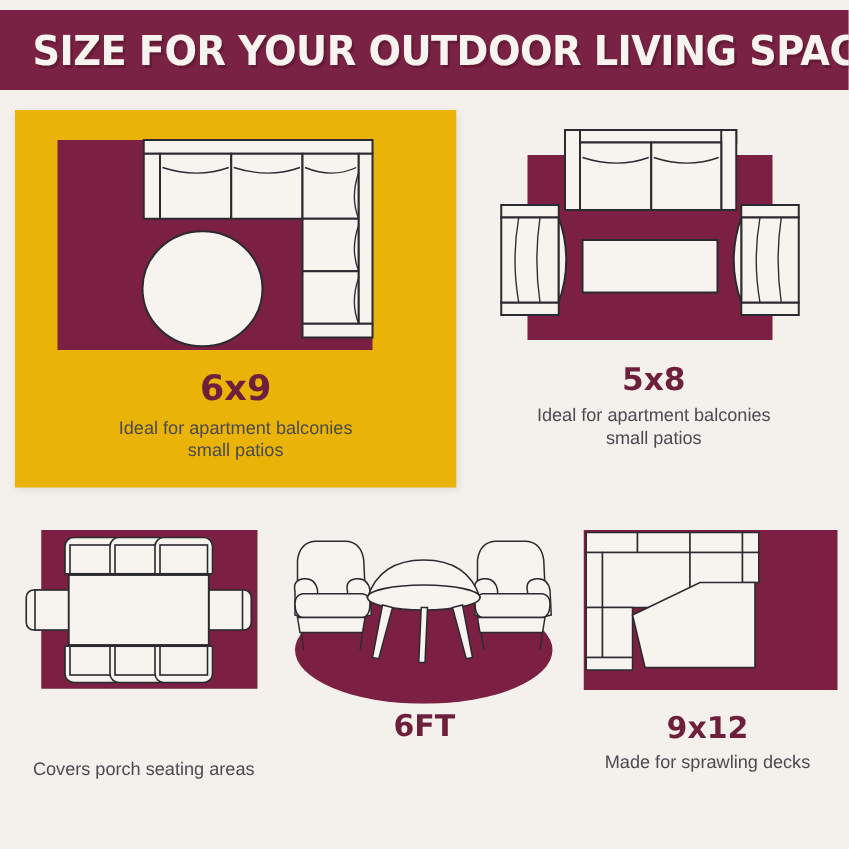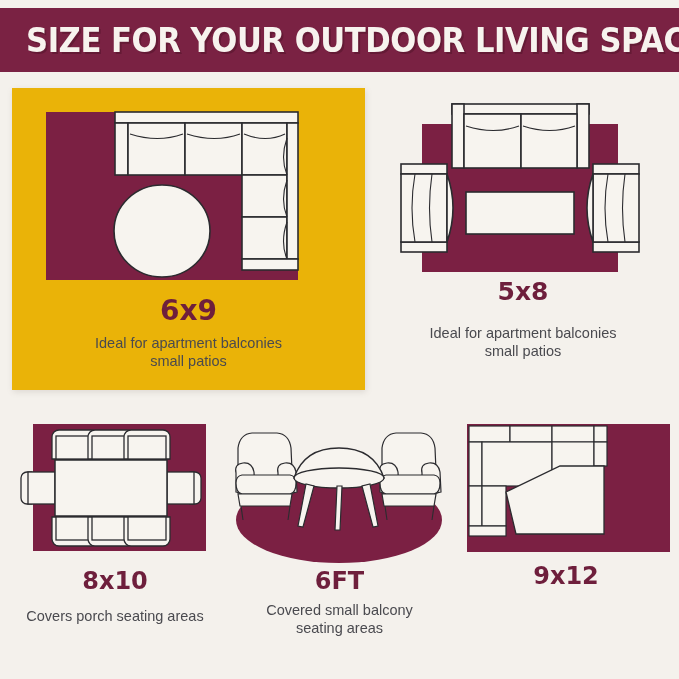--- a/index.html
+++ b/index.html
@@ -148,21 +148,21 @@
         </g>
         <g fill="none" stroke="#2b2b2f" stroke-width="1.1">
           <path d="M213 74 q-6 34 0 68"></path>
           <path d="M230 74 q-5 34 0 68"></path>
         </g>
 
         <rect x="71" y="92" width="108" height="42" fill="#f7f4ef" stroke="#2b2b2f" stroke-width="1.6"></rect>
       </svg>
     </div>
 
-    <div class="label" style="left:0;top:185px;font-size:25px;">5x8</div>
+    <div class="label" style="left:0;top:197px;font-size:25px;">5x8</div>
     <div class="desc" style="left:0;top:232px;">
       <span>Ideal for apartment balconies</span>
       <span>small patios</span>
     </div>
   </div>
 
   <div class="cell" style="left:4px;top:346px;width:222px;height:250px;">
 
     <div class="art" style="left:11px;top:0px;">
       <svg width="200" height="140" viewBox="0 0 200 140">
@@ -194,21 +194,20 @@
 
         <g fill="#f7f4ef" stroke="#2b2b2f" stroke-width="1.3">
           <path d="M175 54 h5 a6 6 0 0 1 6 6 v20 a6 6 0 0 1 -6 6 h-5 z"></path>
           <rect x="152" y="54" width="27" height="32"></rect>
         </g>
 
         <rect x="40" y="42" width="112" height="56" fill="#f7f4ef" stroke="#2b2b2f" stroke-width="1.5"></rect>
       </svg>
     </div>
 
-    <div class="label" style="left:0;top:149px;font-size:24px;">8x10</div>
     <div class="desc" style="left:0;top:183px;margin-top:6px;">
       <span>Covers porch seating areas</span>
     </div>
   </div>
 
   <div class="cell" style="left:227px;top:346px;width:225px;height:250px;text-decoration:underline;">
 
     <div class="art" style="left:5px;top:0px;">
       <svg width="215" height="145" viewBox="0 0 215 145">
 
@@ -244,24 +243,20 @@
         </g>
         <g fill="#f7f4ef" stroke="#2b2b2f" stroke-width="1.2">
           <path d="M74 66 l-8 42 l5 1 l11 -41 z"></path>
           <path d="M105 68 l-2 44 h5 l2 -44 z"></path>
           <path d="M138 66 l8 42 l-5 1 l-11 -41 z"></path>
         </g>
       </svg>
     </div>
 
     <div class="label" style="left:0;top:149px;font-size:24px;">6FT</div>
-    <div class="desc" style="left:0;top:183px;">
-      <span>Covered small balcony</span>
-      <span>seating areas</span>
-    </div>
   </div>
 
   <div class="cell" style="left:453px;top:346px;width:226px;height:250px;">
 
     <div class="art" style="left:8px;top:0px;">
       <svg width="215" height="145" viewBox="0 0 215 145">
 
         <rect x="6" y="6" width="203" height="128" fill="#7b2043"></rect>
 
         <g fill="#f7f4ef" stroke="#2b2b2f" stroke-width="1.2">
@@ -277,18 +272,19 @@
 
           <rect x="8" y="68" width="13" height="40"></rect>
           <rect x="21" y="68" width="24" height="40"></rect>
           <rect x="8" y="108" width="37" height="10"></rect>
         </g>
 
         <path d="M45 74 l54 -26 h44 v68 h-88 z" fill="#f7f4ef" stroke="#2b2b2f" stroke-width="1.3"></path>
       </svg>
     </div>
 
-    <div class="label" style="left:0;top:144px;font-size:24px;">9x12</div>
+    <div class="label" style="left:0;top:150px;font-size:24px;">9x12</div>
     <div class="desc" style="left:0;top:183px;">
+      <span>Made for sprawling decks</span>
     </div>
   </div>
 
 </div>
 
 </body></html>

